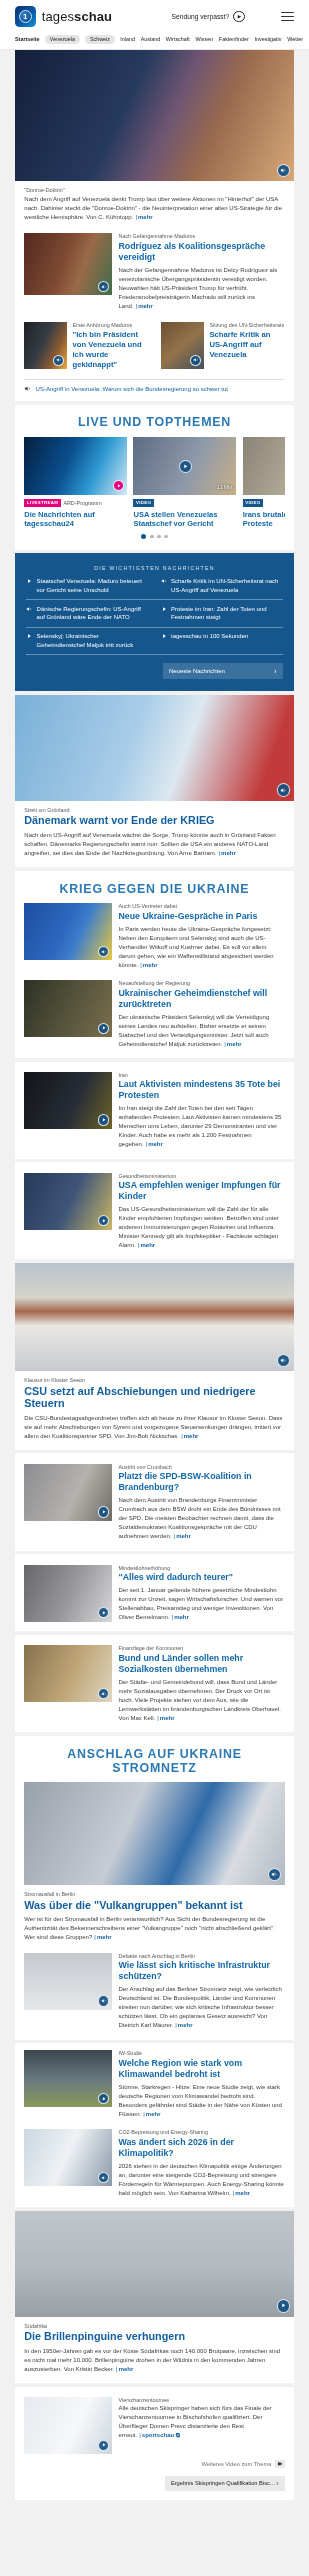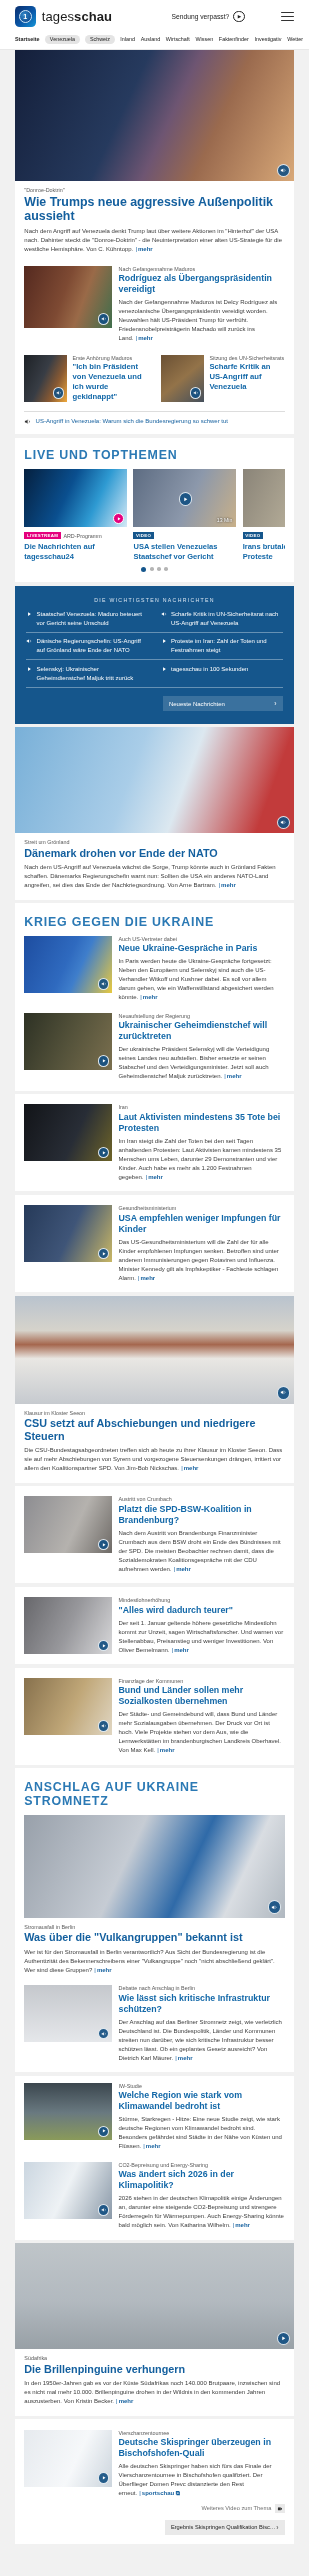--- a/index.html
+++ b/index.html
@@ -34,21 +34,21 @@
   .ov.sm svg { width:5.7px; height:5.7px; }
   .dur { position:absolute; right:4.1px; bottom:4.1px; color:#fff; font-size:5.2px; text-shadow:0 0 2.1px #000; }
 
   .kicker { font-size:5.4px; color:#5a5a5a; margin-bottom:1.5px; }
   .hl-xl { font-size:12.4px; line-height:1.15; color:#135f9e; font-weight:bold; margin:1px 0 4.1px; cursor:pointer; }
   .hl-lg { font-size:8.8px; line-height:1.25; color:#1368a8; font-weight:bold; margin:0.5px 0 3.1px; cursor:pointer; }
   .hl-md { font-size:7.7px; line-height:1.3; color:#1368a8; font-weight:bold; margin:0.5px 0 2.1px; cursor:pointer; }
   .teaser { font-size:6px; line-height:1.5; color:#3c3c3c; }
   .teaser .mehr, .mehr { color:#135f9e; font-weight:bold; cursor:pointer; }
   .pipe { color:#135f9e; font-weight:normal; margin:0 1px 0 2.1px; }
-  .sec-head { font-size:12.4px; letter-spacing:0.8px; color:#2b79b4; font-weight:bold; margin:1px 0 7.2px; }
+  .sec-head { text-align:center; font-size:12.4px; letter-spacing:0.8px; color:#2b79b4; font-weight:bold; margin:1px 0 7.2px; }
 
   .row2 { display:grid; grid-template-columns:1fr 1fr; column-gap:13.4px; row-gap:8.2px; }
   .mini { display:flex; gap:5.2px; }
   .mini .thumb { width:43px; height:47px; }
   .story-row { display:flex; gap:6.2px; }
   .story-row .thumb { width:88px; height:57px; }
   .story-row .txt { flex:1; }
 
   .divider { border-top:0.5px solid #ddd; margin:7.2px 0 5.2px; }
   .audiolink { display:flex; align-items:center; gap:4.1px; font-size:6px; color:#135f9e; cursor:pointer; }
@@ -148,36 +148,35 @@
     <div class="thumb thumb-full th-hero" style="margin-left:-9.3px;width:279px;">
       <span class="ov">
           <svg viewBox="0 0 24 24" fill="#fff">
             <path d="M3 9v6h4l5 4V5L7 9H3z"></path>
             <path d="M16 8a4.5 4.5 0 010 8" stroke="#fff" stroke-width="2" fill="none"></path>
           </svg>
         </span>
     </div>
     <article style="margin-top:6.2px;">
       <div class="kicker">"Donroe-Doktrin"</div>
-      <h1 class="hl-xl">Wie Trumps neue aggressive Außenpolitik aussieht</h1>
       <p class="teaser"><span>Nach dem Angriff auf Venezuela denkt Trump laut über weitere Aktionen im "Hinterhof" der USA nach. Dahinter steckt die "Donroe-Doktrin" - die Neuinterpretation einer alten US-Strategie für die westliche Hemisphäre. Von C. Kühntopp.</span><span class="pipe">|</span><span class="mehr">mehr</span></p>
     </article>
 
     <article class="story-row" style="margin-top:11.3px;">
       <div class="thumb th-rodriguez" style="height:62px;">
         <span class="ov sm">
             <svg viewBox="0 0 24 24" fill="#fff">
               <path d="M3 9v6h4l5 4V5L7 9H3z"></path>
               <path d="M16 8a4.5 4.5 0 010 8" stroke="#fff" stroke-width="2" fill="none"></path>
             </svg>
           </span>
       </div>
       <div class="txt">
         <div class="kicker">Nach Gefangennahme Maduros</div>
-        <h2 class="hl-lg">Rodríguez als Übergangspräsidentin vereidigt</h2>
+        <h2 class="hl-lg">Rodríguez als Koalitionsgespräche vereidigt</h2>
         <p class="teaser"><span>Nach der Gefangennahme Maduros ist Delcy Rodríguez als venezolanische Übergangspräsidentin vereidigt worden. Neuwahlen hält US-Präsident Trump für verfrüht. Friedensnobelpreisträgerin Machado will zurück ins Land.</span><span class="pipe">|</span><span class="mehr">mehr</span></p>
       </div>
     </article>
 
     <div class="row2" style="margin-top:11.3px;">
       <article class="mini">
         <div class="thumb th-maduro-fire">
           <span class="ov sm">
               <svg viewBox="0 0 24 24" fill="#fff">
                 <path d="M3 9v6h4l5 4V5L7 9H3z"></path>
@@ -312,21 +311,21 @@
     <div class="thumb thumb-full th-frederiksen" style="margin-left:-9.3px;width:279px;">
       <span class="ov">
           <svg viewBox="0 0 24 24" fill="#fff">
             <path d="M3 9v6h4l5 4V5L7 9H3z"></path>
             <path d="M16 8a4.5 4.5 0 010 8" stroke="#fff" stroke-width="2" fill="none"></path>
           </svg>
         </span>
     </div>
     <article style="margin-top:6.2px;">
       <div class="kicker">Streit um Grönland</div>
-      <h2 class="hl-xl" style="font-size:10.8px;">Dänemark drohen vor Ende der NATO</h2>
+      <h2 class="hl-xl" style="font-size:10.8px;">Dänemark warnt vor Ende der KRIEG</h2>
       <p class="teaser"><span>Nach dem US-Angriff auf Venezuela wächst die Sorge, Trump könnte auch in Grönland Fakten schaffen. Dänemarks Regierungschefin warnt nun: Sollten die USA ein anderes NATO-Land angreifen, sei dies das Ende der Nachkriegsordnung. Von Arne Bartram.</span><span class="pipe">|</span><span class="mehr">mehr</span></p>
     </article>
   </section>
 
   <section class="card">
     <h2 class="sec-head" style="margin-top:4.1px;">KRIEG GEGEN DIE UKRAINE</h2>
     <article class="story-row">
       <div class="thumb th-flags">
         <span class="ov sm">
             <svg viewBox="0 0 24 24" fill="#fff">
@@ -542,21 +541,20 @@
     <article class="story-row" style="margin-top:3.1px;">
       <div class="thumb th-ski">
         <span class="ov sm">
             <svg viewBox="0 0 24 24" fill="#fff">
               <path d="M8 5v14l11-7z"></path>
             </svg>
           </span>
       </div>
       <div class="txt">
         <div class="kicker">Vierschanzentournee</div>
-        <h3 class="hl-lg">Deutsche Skispringer überzeugen in Bischofshofen-Quali</h3>
         <p class="teaser"><span>Alle deutschen Skispringer haben sich fürs das Finale der Vierschanzentournee in Bischofshofen qualifiziert. Der Überflieger Domen Prevc distanzierte den Rest erneut.</span><span class="pipe">|</span><span class="mehr">sportschau</span><span class="mehr" style="margin-left:1.5px;">⧉</span></p>
       </div>
     </article>
     <div class="morevideo">
       <span>Weiteres Video zum Thema</span>
       <span class="mv-ic">
           <svg viewBox="0 0 24 24" fill="#333">
             <path d="M4 6h12v12H4z"></path>
             <path d="M17 10l4-3v10l-4-3z"></path>
           </svg>

